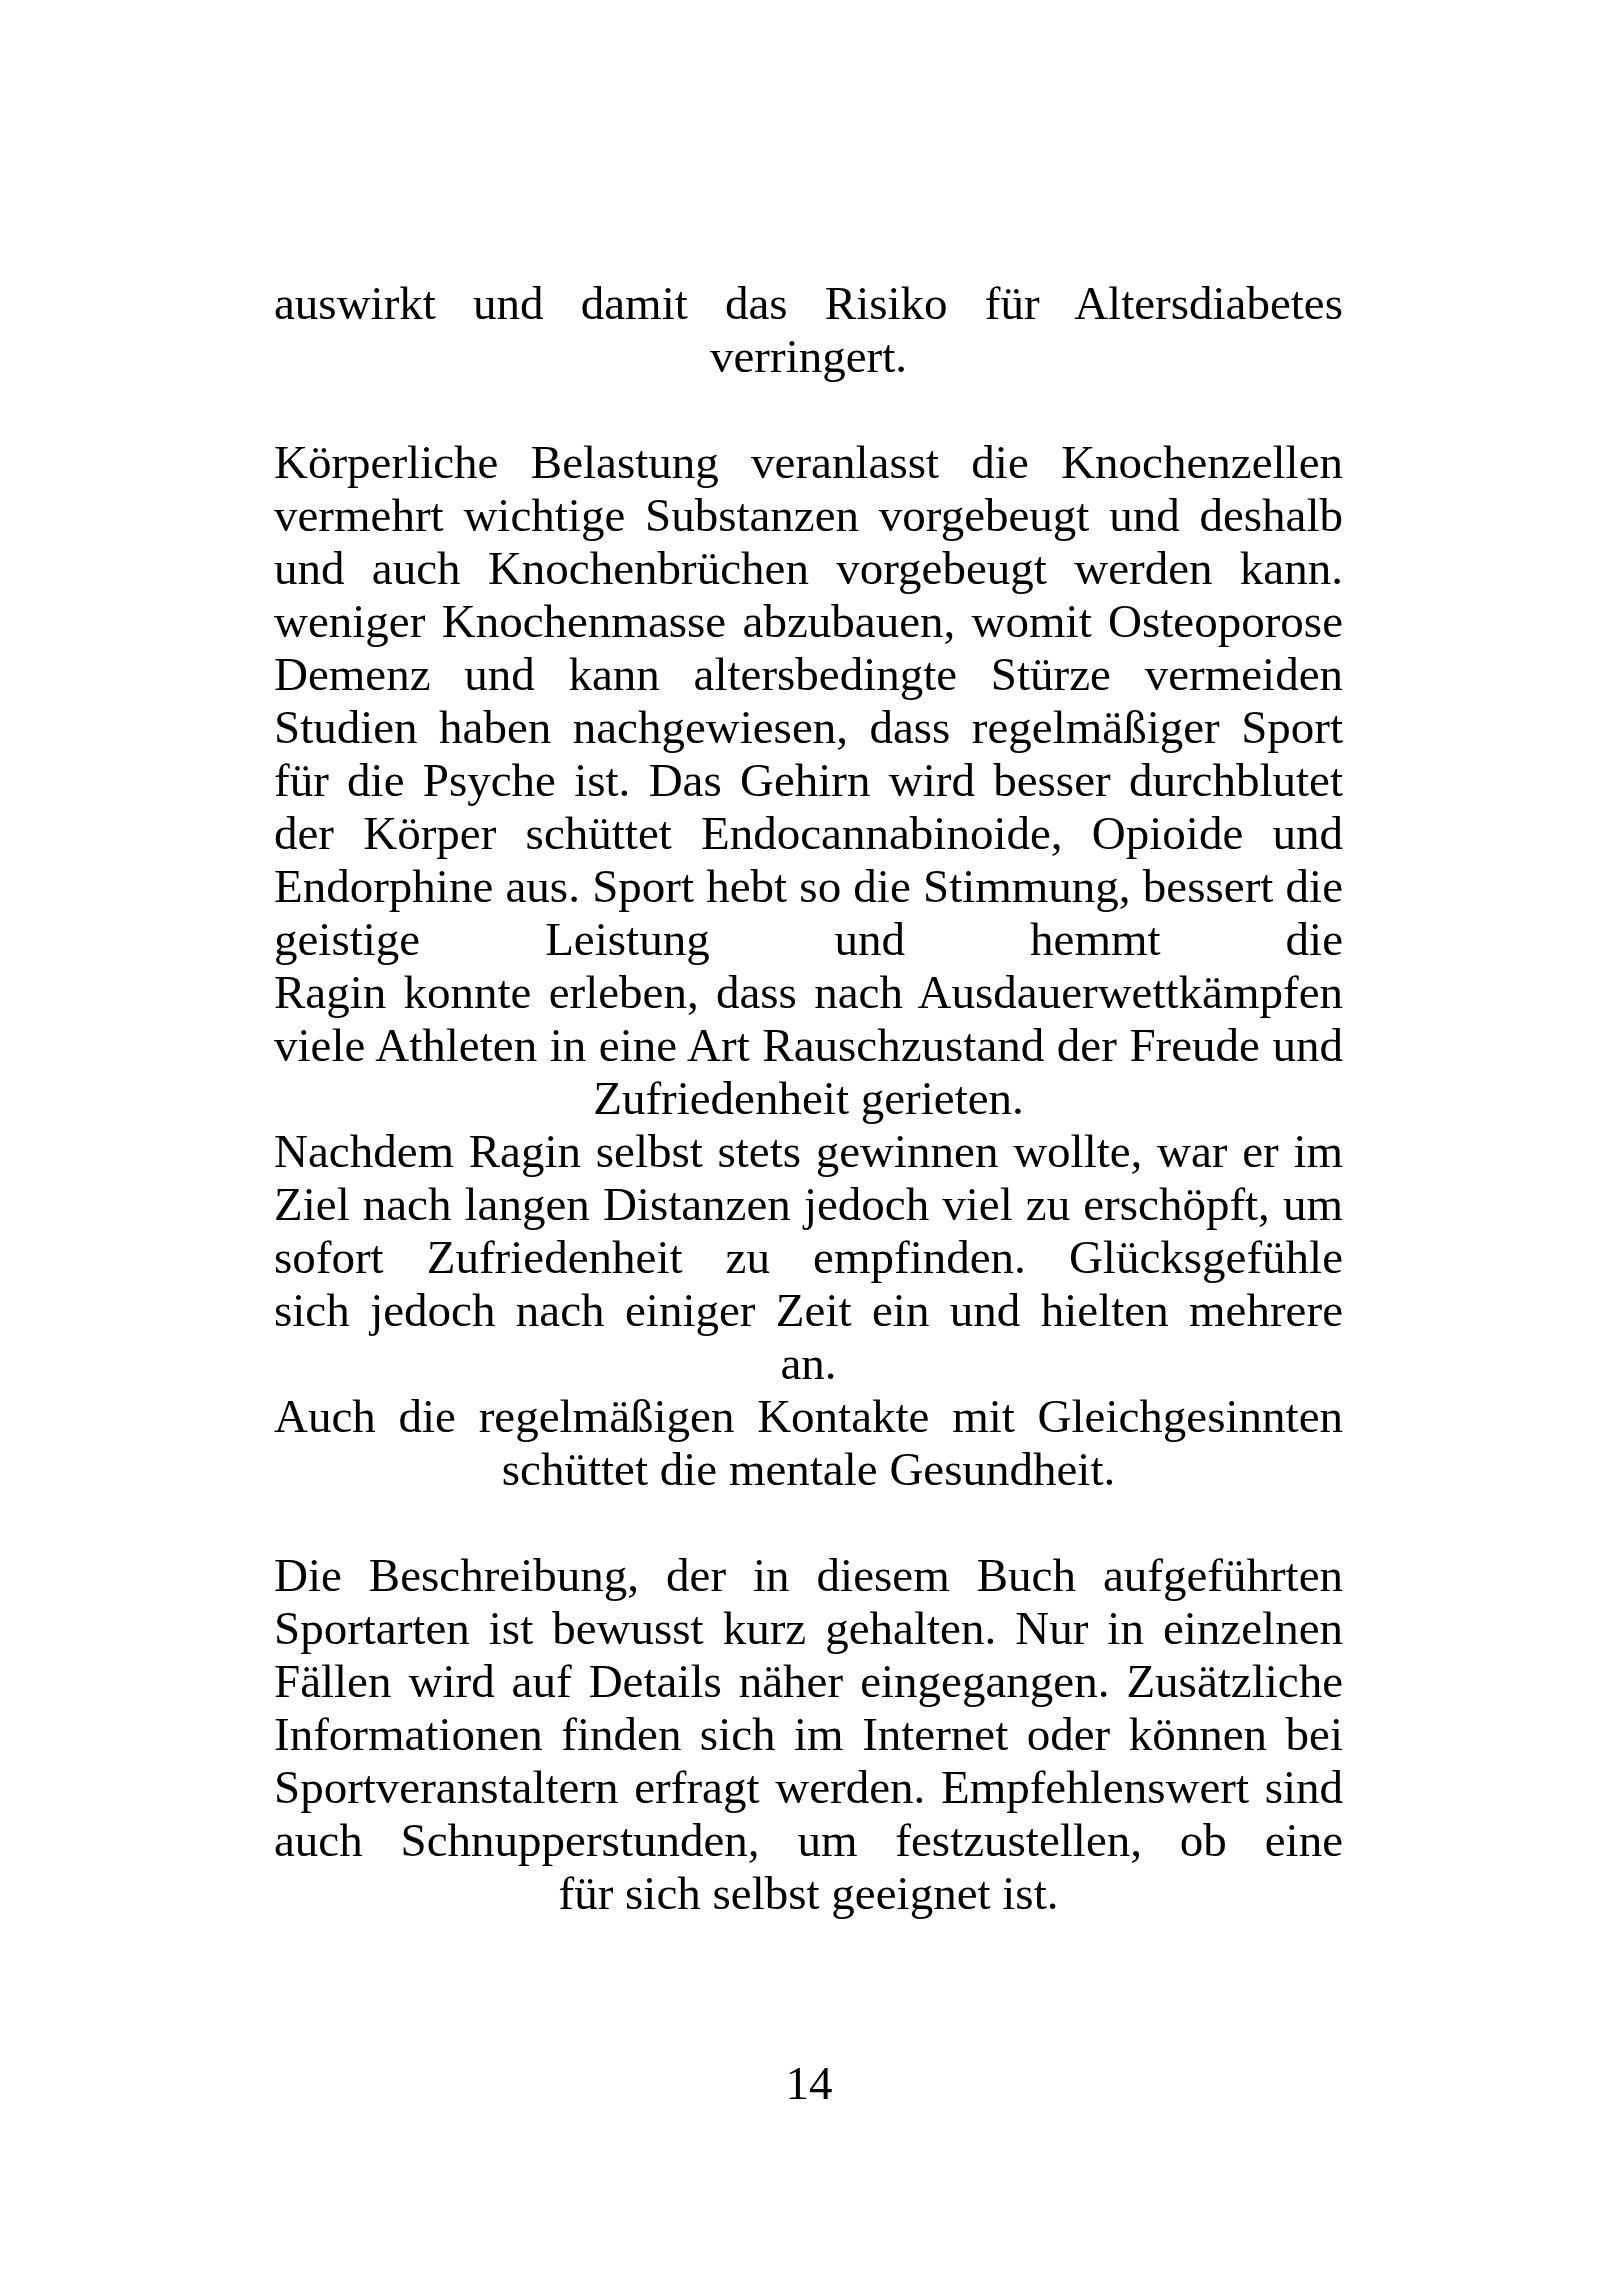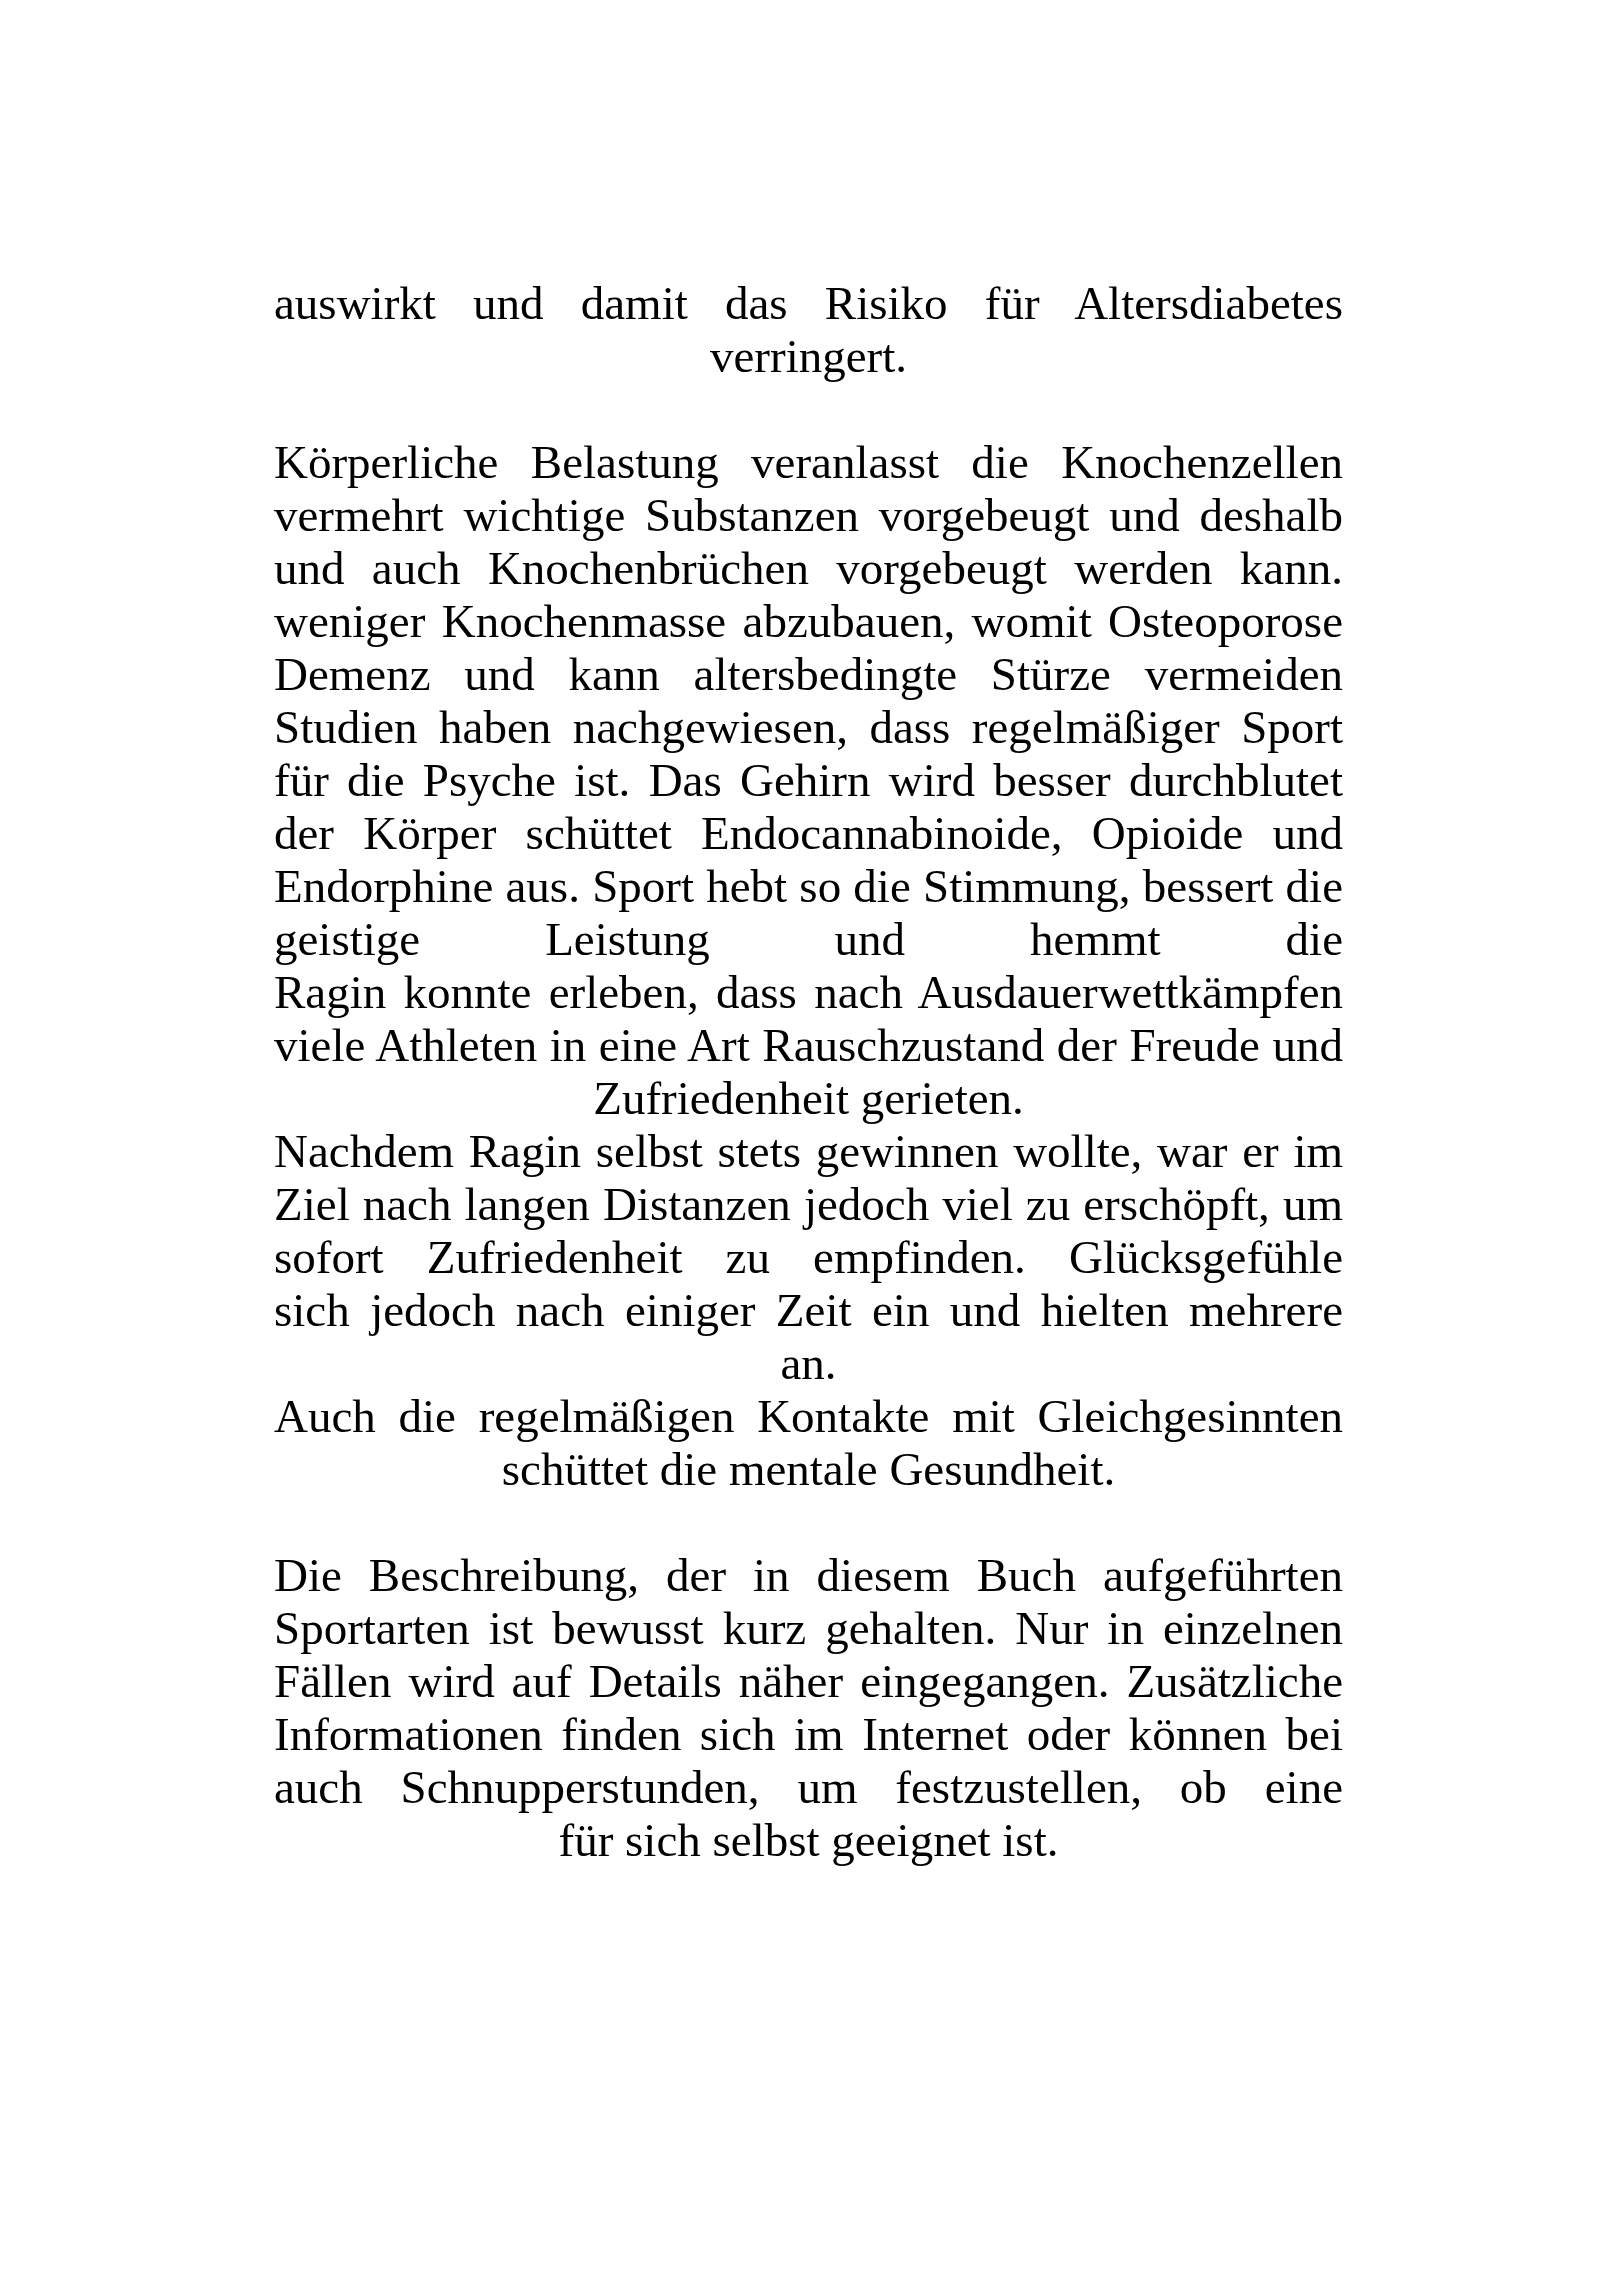--- a/index.html
+++ b/index.html
@@ -95,19 +95,21 @@
       <span class="line l">schüttet die mentale Gesundheit.</span>
     </div>
 
     <span class="blank"></span>
 
     <div>
       <span class="line j">Die Beschreibung, der in diesem Buch aufgeführten</span>
       <span class="line j">Sportarten ist bewusst kurz gehalten. Nur in einzelnen</span>
       <span class="line j">Fällen wird auf Details näher eingegangen. Zusätzliche</span>
       <span class="line j">Informationen finden sich im Internet oder können bei den</span>
+      <span class="line j">Sportveranstaltern erfragt werden. Empfehlenswert sind</span>
       <span class="line j">auch Schnupperstunden, um festzustellen, ob eine Sportart</span>
       <span class="line l">für sich selbst geeignet ist.</span>
     </div>
   </div>
 
+  <div class="page-number">14</div>
 </div>
 
 
 </body></html>

